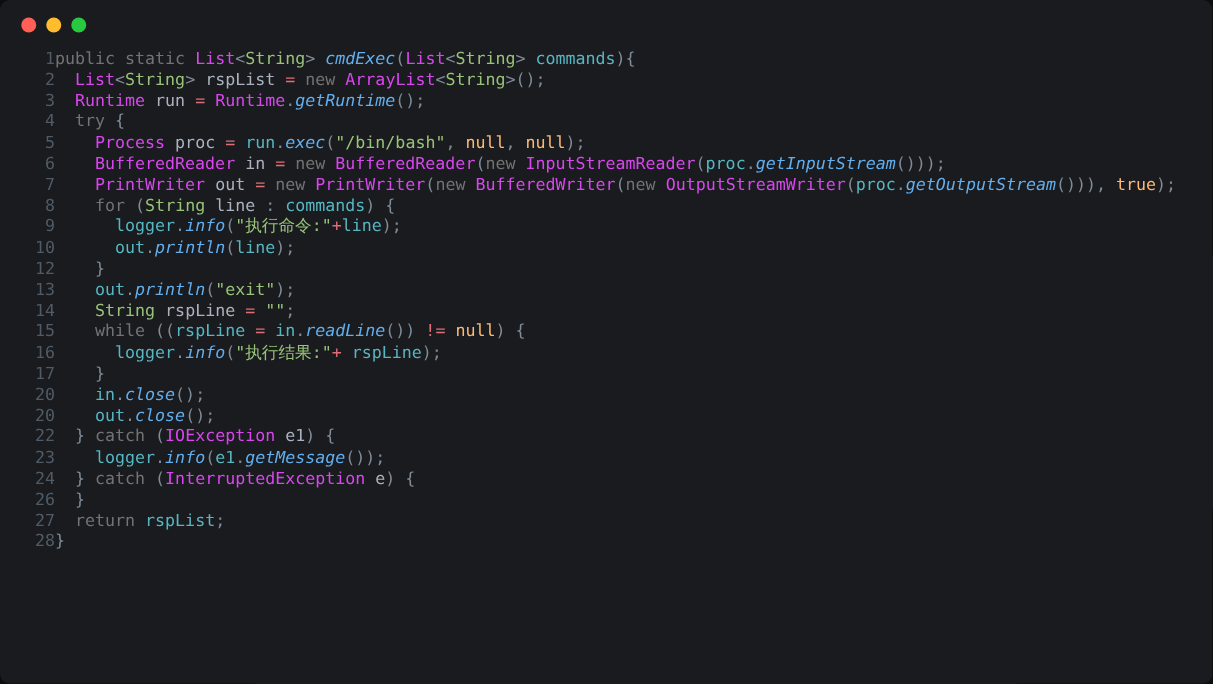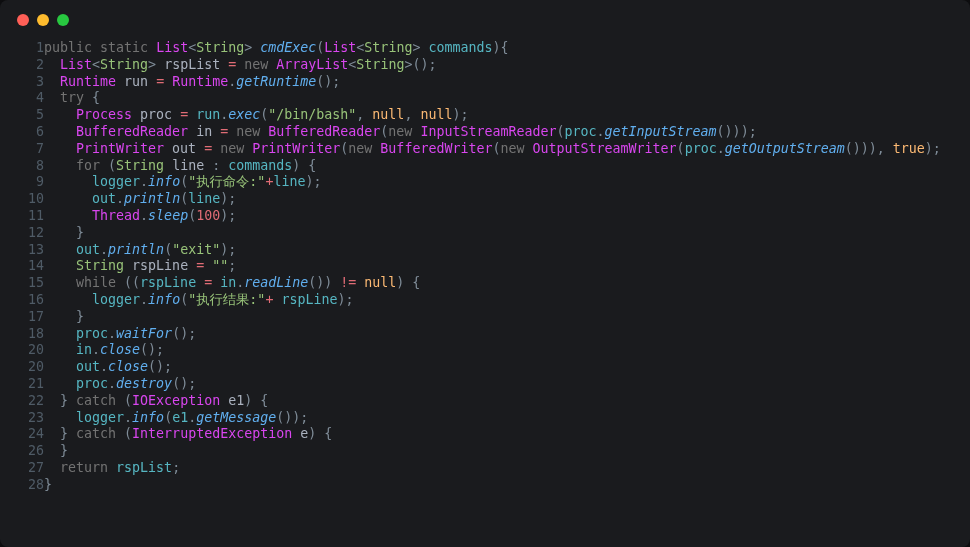--- a/index.html
+++ b/index.html
@@ -124,24 +124,20 @@
           </tr>
           <tr>
             <td class="ln">9</td>
             <td class="src"><span class="t-plain">      </span><span class="t-ident">logger</span><span class="t-punc">.</span><span class="t-fn">info</span><span class="t-punc">(</span><span class="t-str">"执行命令:"</span><span class="t-op">+</span><span class="t-ident">line</span><span class="t-punc">);</span></td>
           </tr>
           <tr>
             <td class="ln">10</td>
             <td class="src"><span class="t-plain">      </span><span class="t-ident">out</span><span class="t-punc">.</span><span class="t-fn">println</span><span class="t-punc">(</span><span class="t-ident">line</span><span class="t-punc">);</span></td>
           </tr>
           <tr>
-            <td class="ln">11</td>
-            <td class="src"><span class="t-plain">      </span><span class="t-type">Thread</span><span class="t-punc">.</span><span class="t-fn">sleep</span><span class="t-punc">(</span><span class="t-num">100</span><span class="t-punc">);</span></td>
-          </tr>
-          <tr>
             <td class="ln">12</td>
             <td class="src"><span class="t-plain">    </span><span class="t-punc">}</span></td>
           </tr>
           <tr>
             <td class="ln">13</td>
             <td class="src"><span class="t-plain">    </span><span class="t-ident">out</span><span class="t-punc">.</span><span class="t-fn">println</span><span class="t-punc">(</span><span class="t-str">"exit"</span><span class="t-punc">);</span></td>
           </tr>
           <tr>
             <td class="ln">14</td>
             <td class="src"><span class="t-plain">    </span><span class="t-gen">String</span><span class="t-plain"> </span><span class="t-var">rspLine</span><span class="t-plain"> </span><span class="t-op">=</span><span class="t-plain"> </span><span class="t-str">""</span><span class="t-punc">;</span></td>
@@ -152,34 +148,26 @@
           </tr>
           <tr>
             <td class="ln">16</td>
             <td class="src"><span class="t-plain">      </span><span class="t-ident">logger</span><span class="t-punc">.</span><span class="t-fn">info</span><span class="t-punc">(</span><span class="t-str">"执行结果:"</span><span class="t-op">+</span><span class="t-plain"> </span><span class="t-ident">rspLine</span><span class="t-punc">);</span></td>
           </tr>
           <tr>
             <td class="ln">17</td>
             <td class="src"><span class="t-plain">    </span><span class="t-punc">}</span></td>
           </tr>
           <tr>
-            <td class="ln">18</td>
-            <td class="src"><span class="t-plain">    </span><span class="t-ident">proc</span><span class="t-punc">.</span><span class="t-fn">waitFor</span><span class="t-punc">();</span></td>
-          </tr>
-          <tr>
             <td class="ln">20</td>
             <td class="src"><span class="t-plain">    </span><span class="t-ident">in</span><span class="t-punc">.</span><span class="t-fn">close</span><span class="t-punc">();</span></td>
           </tr>
           <tr>
             <td class="ln">20</td>
             <td class="src"><span class="t-plain">    </span><span class="t-ident">out</span><span class="t-punc">.</span><span class="t-fn">close</span><span class="t-punc">();</span></td>
-          </tr>
-          <tr>
-            <td class="ln">21</td>
-            <td class="src"><span class="t-plain">    </span><span class="t-ident">proc</span><span class="t-punc">.</span><span class="t-fn">destroy</span><span class="t-punc">();</span></td>
           </tr>
           <tr>
             <td class="ln">22</td>
             <td class="src"><span class="t-plain">  </span><span class="t-punc">} </span><span class="t-kw">catch</span><span class="t-plain"> </span><span class="t-punc">(</span><span class="t-type">IOException</span><span class="t-plain"> </span><span class="t-var">e1</span><span class="t-punc">) {</span></td>
           </tr>
           <tr>
             <td class="ln">23</td>
             <td class="src"><span class="t-plain">    </span><span class="t-ident">logger</span><span class="t-punc">.</span><span class="t-fn">info</span><span class="t-punc">(</span><span class="t-ident">e1</span><span class="t-punc">.</span><span class="t-fn">getMessage</span><span class="t-punc">());</span></td>
           </tr>
           <tr>

